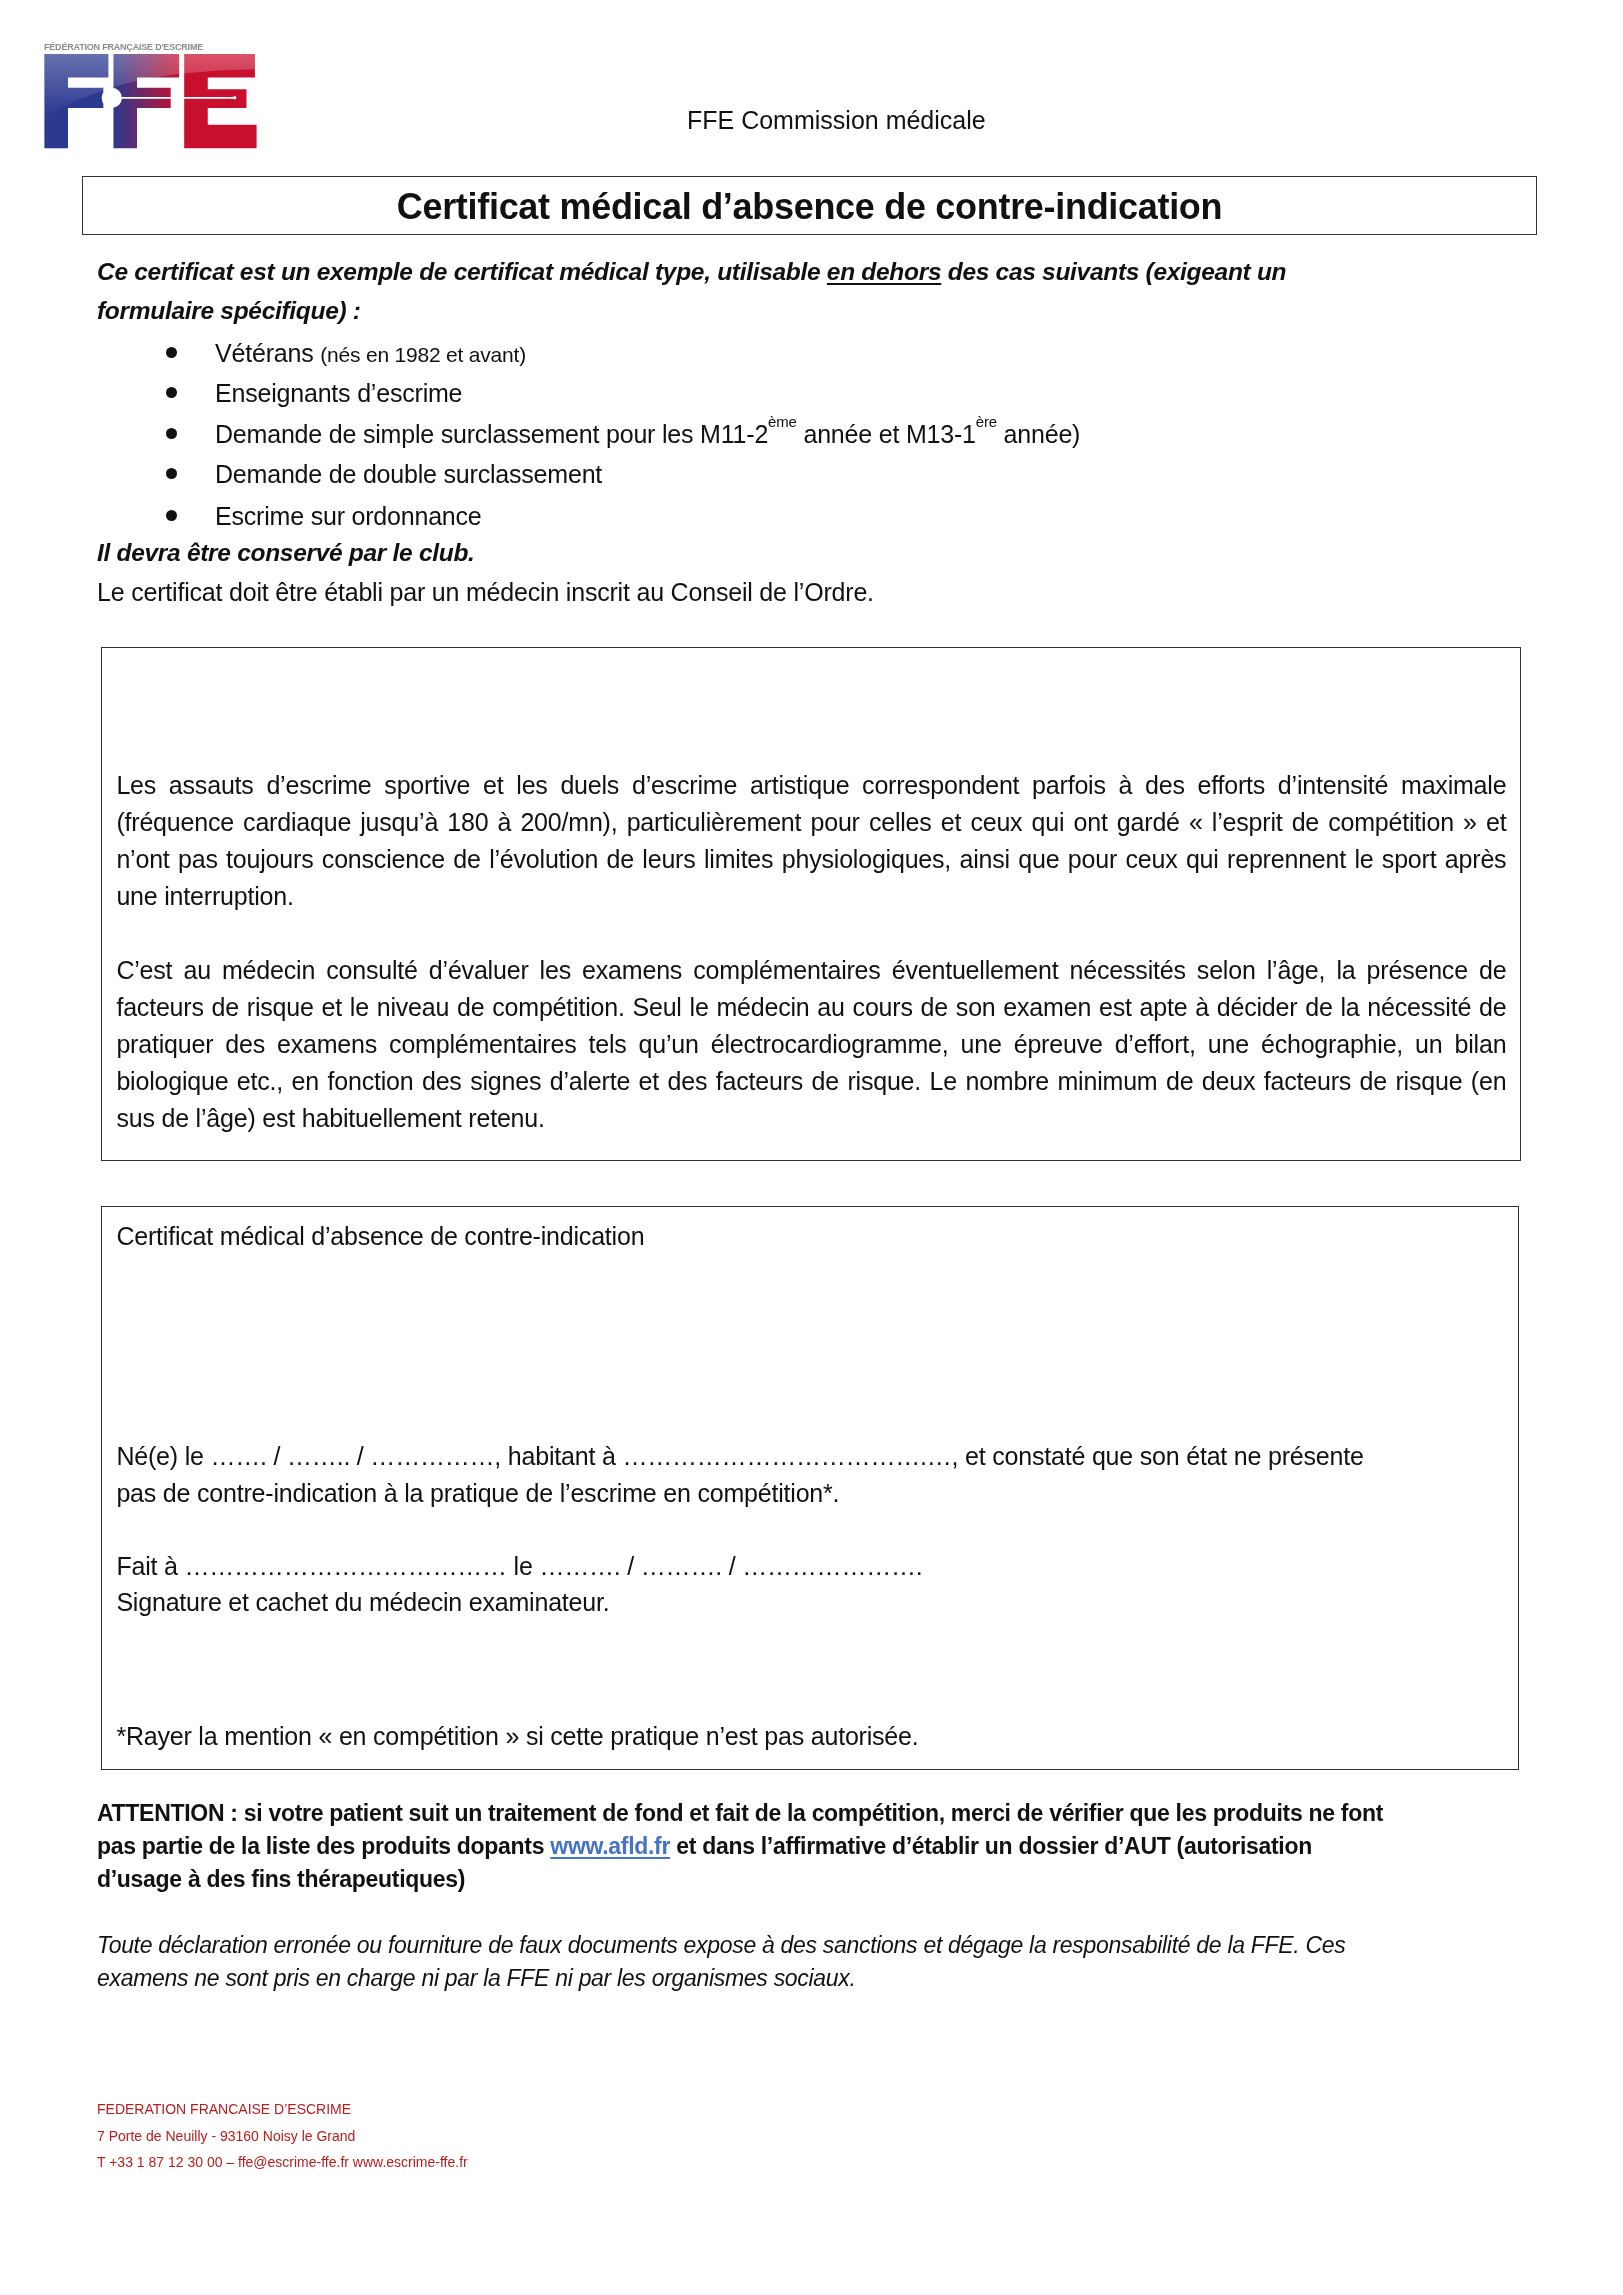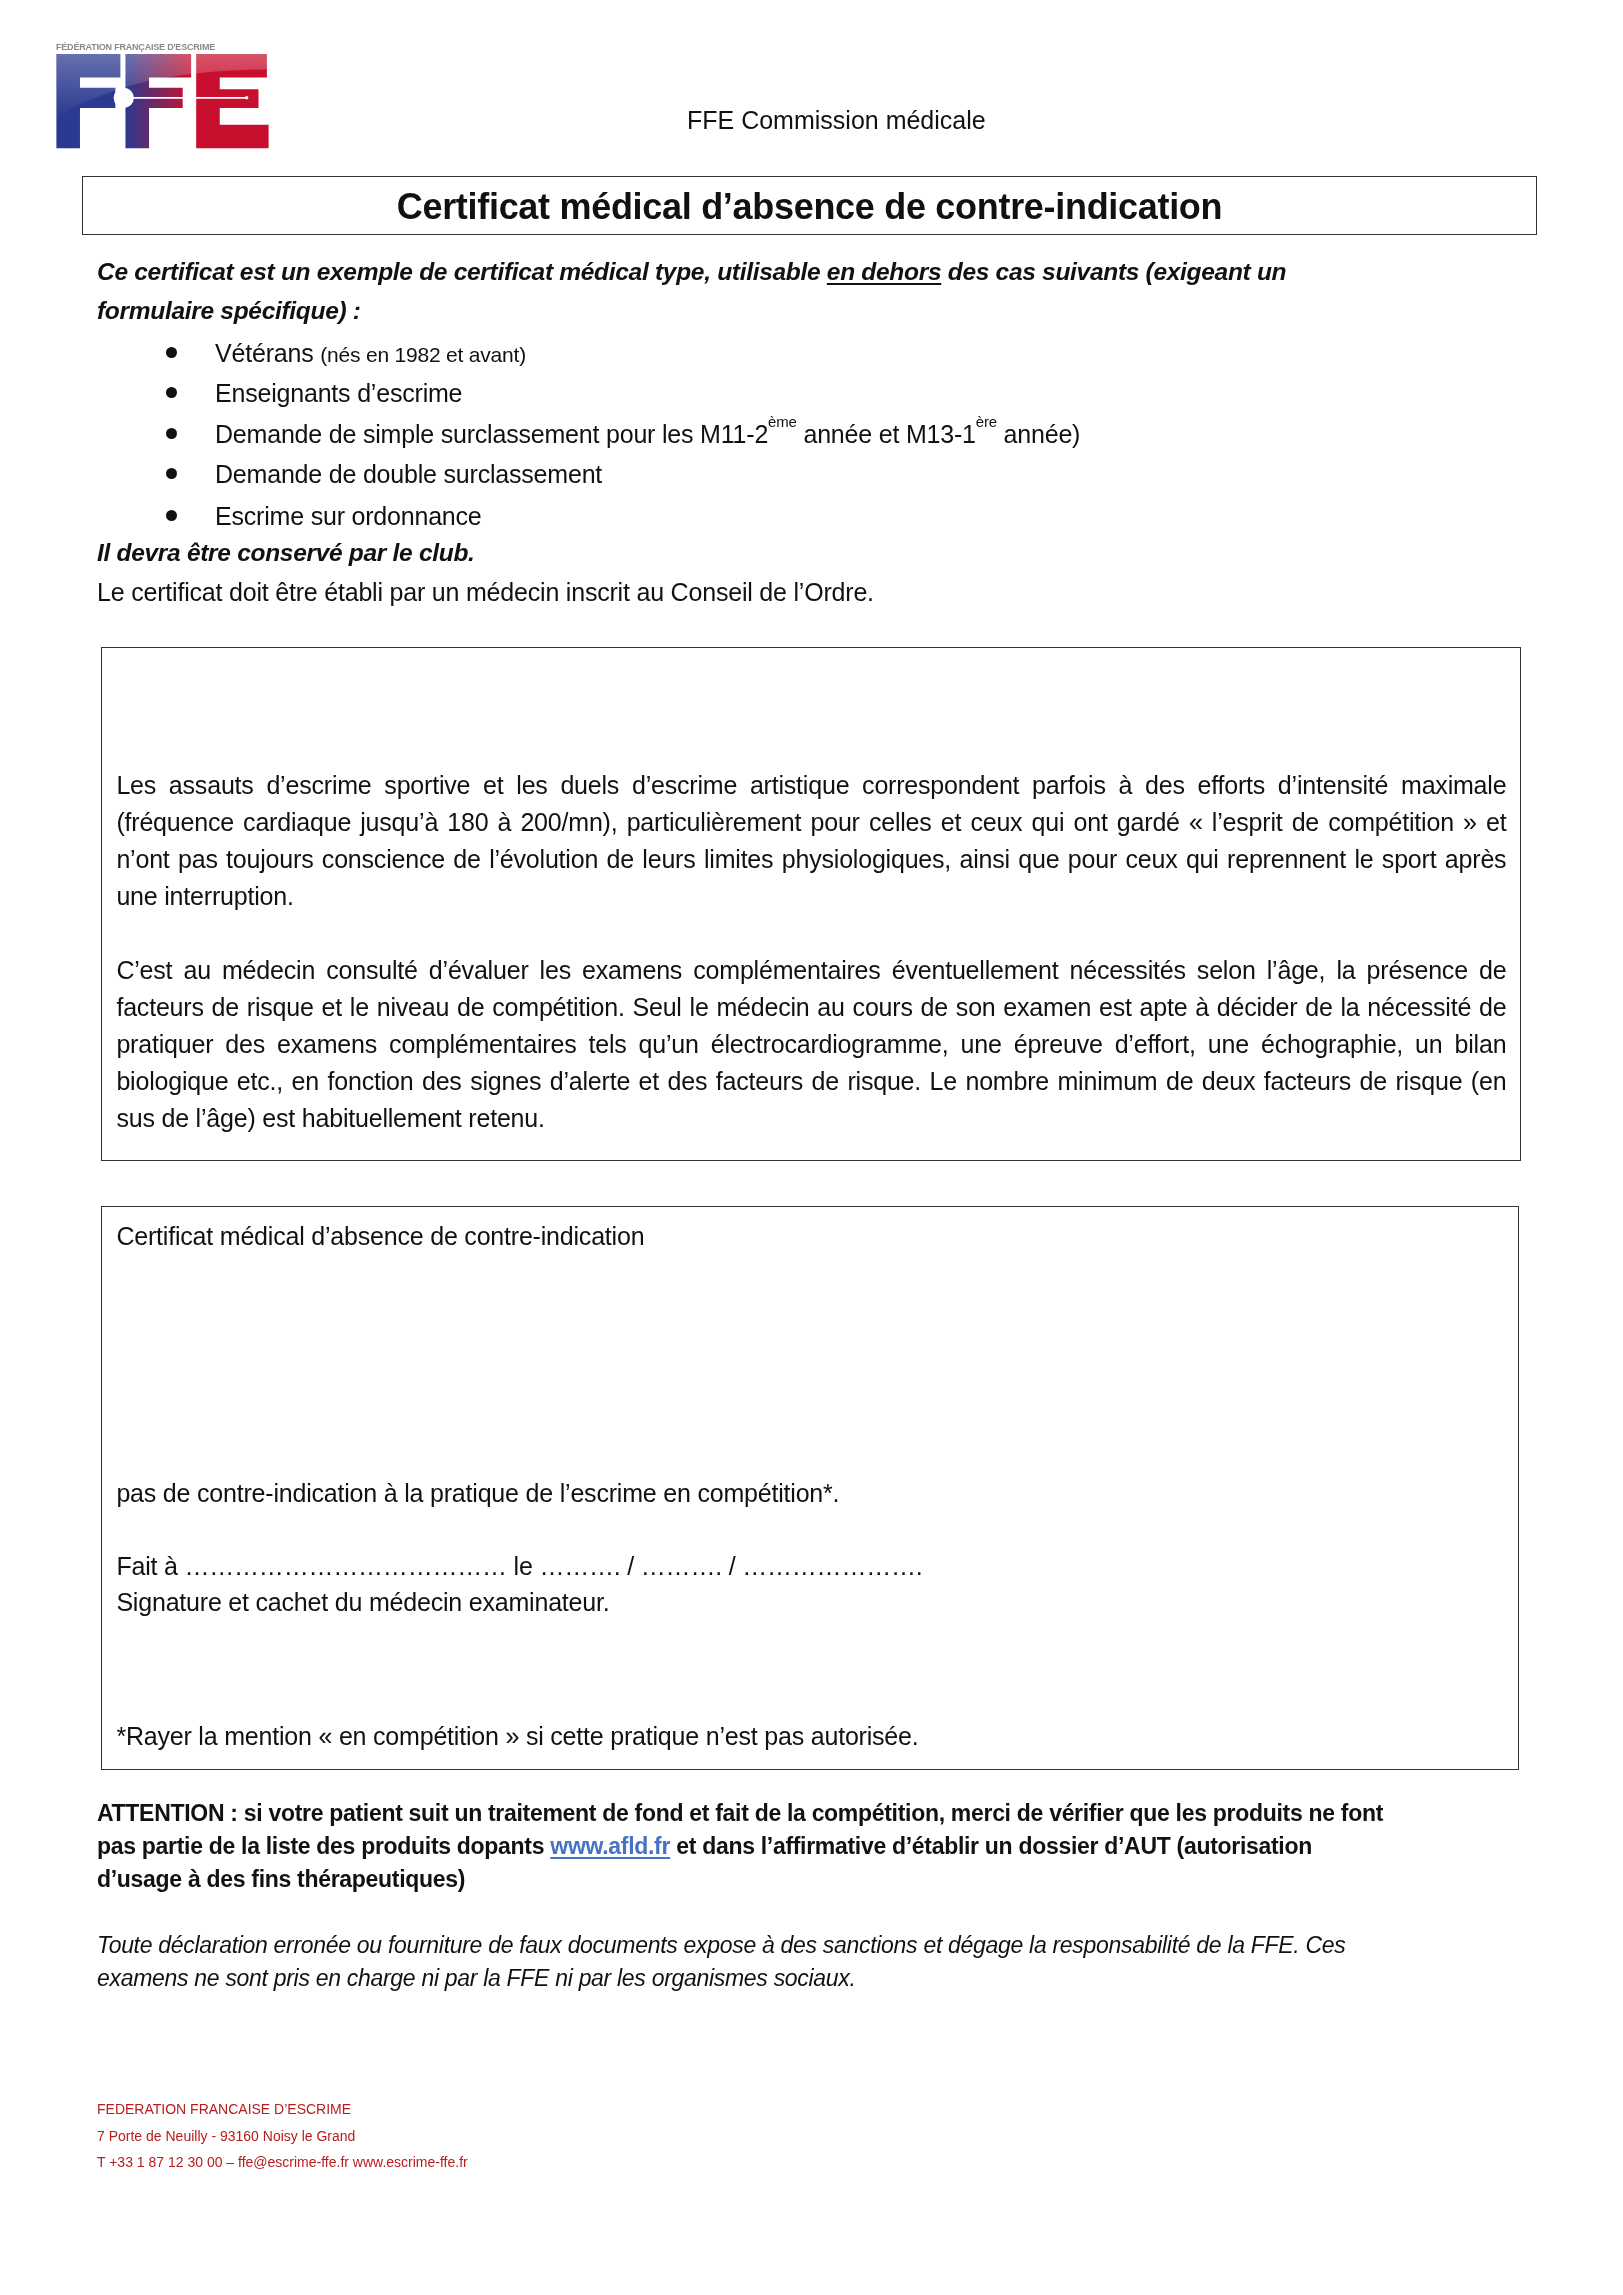--- a/index.html
+++ b/index.html
@@ -1,20 +1,20 @@
 <!DOCTYPE html>
 <html style="font-size:13.5px"><head>
 <meta charset="utf-8">
 <style>
   html, body { margin: 0; padding: 0; background: #ffffff; }
   body { width: 1623px; height: 2295px; position: relative; overflow: hidden; color: #111; font-family: "Liberation Sans", "DejaVu Sans", sans-serif; }
   .abs { position: absolute; }
 
   
-  #logo { left: 44px; top: 42px; width: 213px; height: 108px; margin-left: 12px; }
+  #logo { left: 44px; top: 42px; width: 213px; height: 108px; }
   #logo .logo-text { position: absolute; left: 0; top: 0; width: 213px; font-size: 9px; font-weight: bold; color: #8a8a8a; letter-spacing: -0.2px; white-space: nowrap; line-height: 10px; }
   #logo svg { position: absolute; left: 0; top: 12px; }
 
   #header-title { left: 687px; top: 105px; font-size: 25px; line-height: 30px; color: #111; white-space: nowrap; }
 
   #title-box { left: 82px; top: 176px; width: 1453px; height: 57px; border: 1.7px solid #333; box-sizing: content-box; }
   #title-box .t { position: absolute; left: 0; right: 0; top: 8.5px; text-align: center; font-size: 36px; font-weight: bold; line-height: 41px; letter-spacing: -0.3px; }
 
   .intro { left: 97px; font-size: 24.5px; font-weight: bold; font-style: italic; line-height: 39px; white-space: nowrap; letter-spacing: -0.3px; }
   .intro u { text-decoration: underline; text-underline-offset: 3.4px; margin-top: 24px; }
@@ -120,20 +120,21 @@
 <div id="note-keep" class="abs">Il devra être conservé par le club.</div>
 <div id="note-order" class="abs">Le certificat doit être établi par un médecin inscrit au Conseil de l’Ordre.</div>
 
 <div id="info-box" class="abs">
   <div id="info-p2" class="para">Les assauts d’escrime sportive et les duels d’escrime artistique correspondent parfois à des efforts d’intensité maximale (fréquence cardiaque jusqu’à 180 à 200/mn), particulièrement pour celles et ceux qui ont gardé « l’esprit de compétition » et n’ont pas toujours conscience de l’évolution de leurs limites physiologiques, ainsi que pour ceux qui reprennent le sport après une interruption.</div>
   <div id="info-p3" class="para">C’est au médecin consulté d’évaluer les examens complémentaires éventuellement nécessités selon l’âge, la présence de facteurs de risque et le niveau de compétition. Seul le médecin au cours de son examen est apte à décider de la nécessité de pratiquer des examens complémentaires tels qu’un électrocardiogramme, une épreuve d’effort, une échographie, un bilan biologique etc., en fonction des signes d’alerte et des facteurs de risque. Le nombre minimum de deux facteurs de risque (en sus de l’âge) est habituellement retenu.</div>
 </div>
 
 <div id="form-box" class="abs">
   <div id="f-title" class="line">Certificat médical d’absence de contre-indication</div>
+  <div id="f-ne" class="line">Né(e) le ……. / …….. / ……………, habitant à ……………………………….…, et constaté que son état ne présente</div>
   <div id="f-ne2" class="line">pas de contre-indication à la pratique de l’escrime en compétition*.</div>
   <div id="f-fait" class="line">Fait à ………………………………… le ………. / ………. / ………………….</div>
   <div id="f-signature" class="line">Signature et cachet du médecin examinateur.</div>
   <div id="f-rayer" class="line">*Rayer la mention « en compétition » si cette pratique n’est pas autorisée.</div>
 </div>
 
 <div id="attn-1" class="abs attn">ATTENTION : si votre patient suit un traitement de fond et fait de la compétition, merci de vérifier que les produits ne font</div>
 <div id="attn-2" class="abs attn"><span>pas partie de la liste des produits dopants </span><a style="color: rgb(68, 114, 196);">www.afld.fr</a><span> et dans l’affirmative d’établir un dossier d’AUT (autorisation</span></div>
 <div id="attn-3" class="abs attn">d’usage à des fins thérapeutiques)</div>
 

